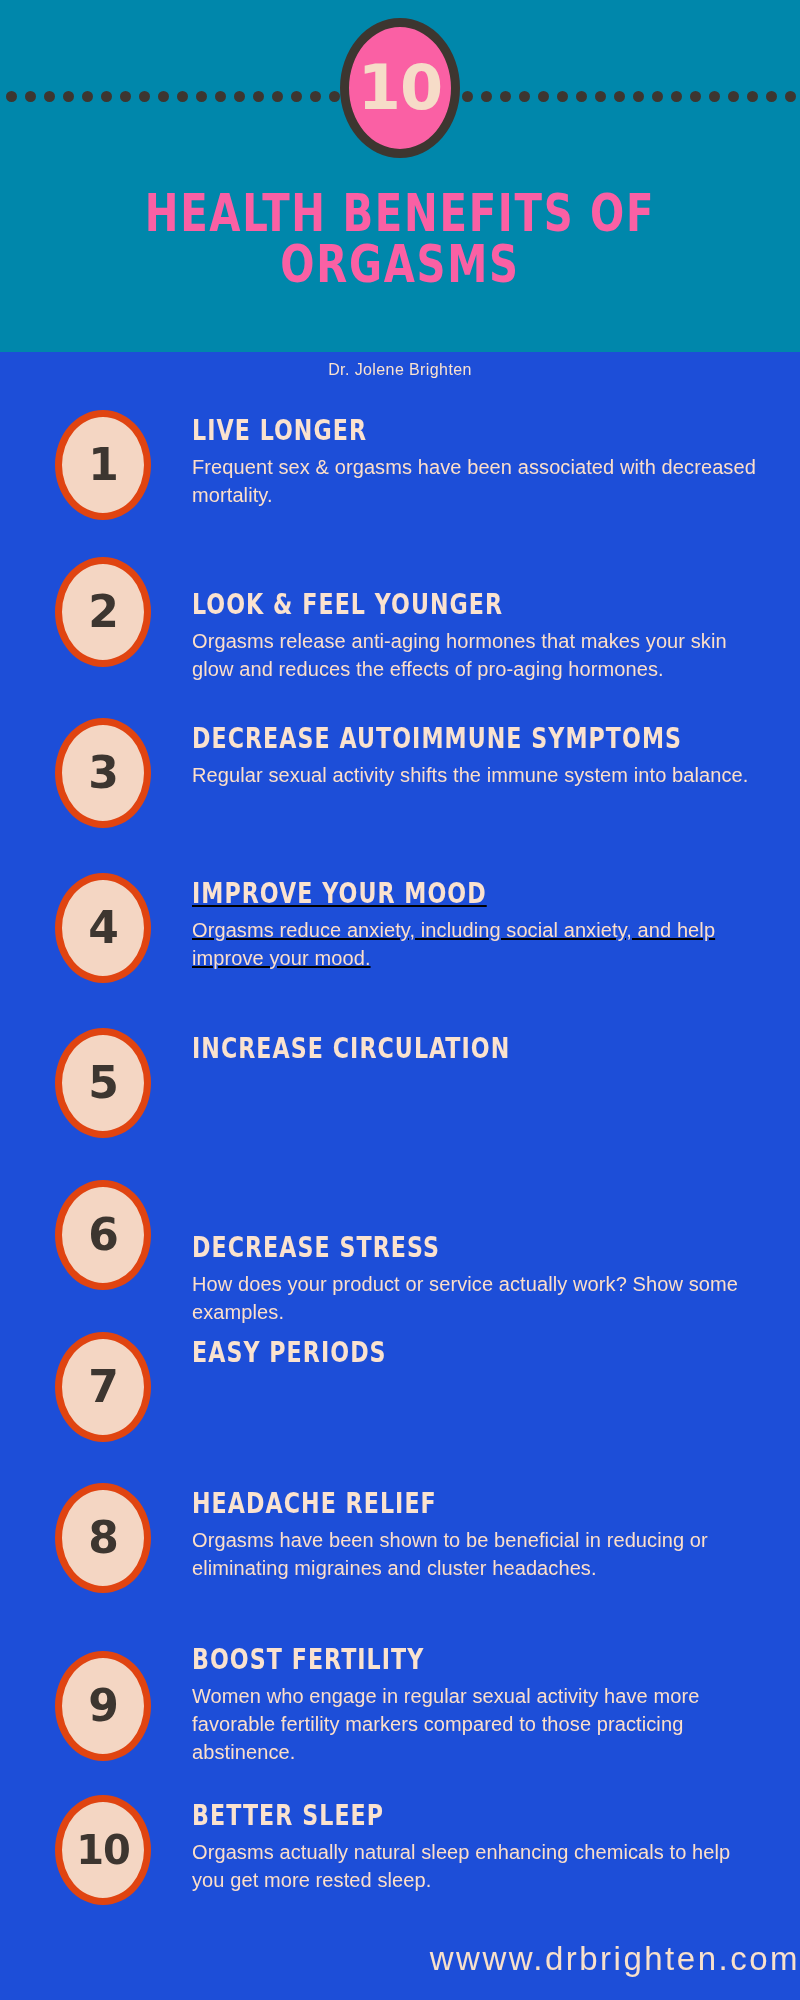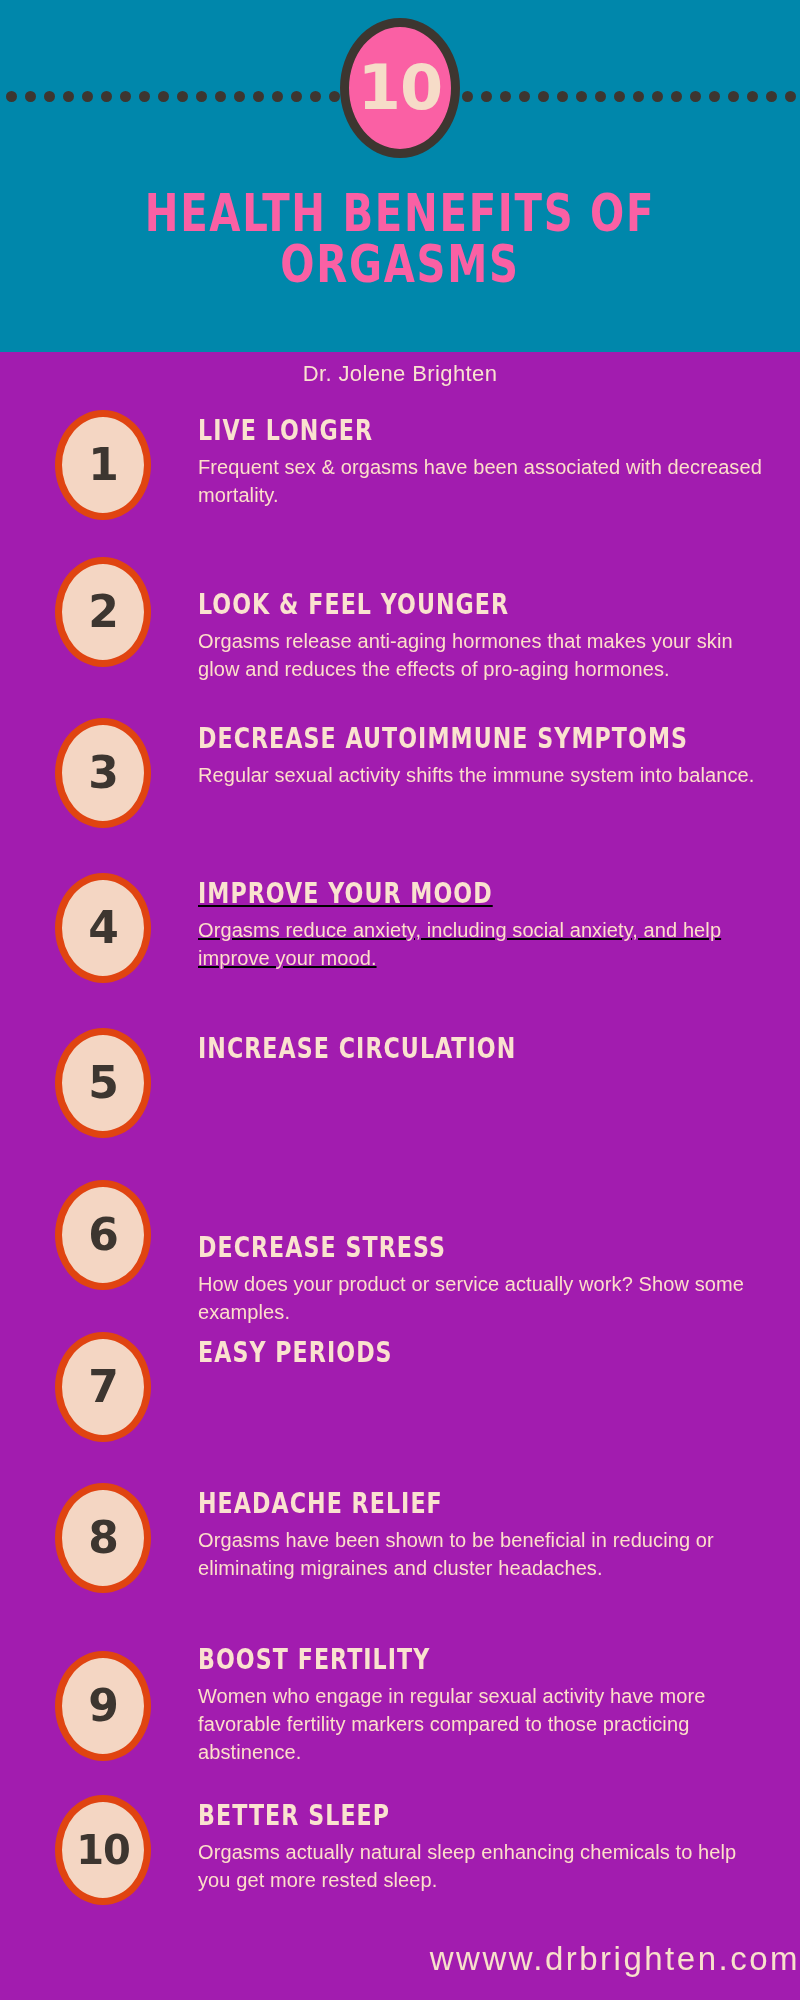--- a/index.html
+++ b/index.html
@@ -2,21 +2,21 @@
 <html><head>
 <meta charset="utf-8">
 <style>
   * { margin:0; padding:0; box-sizing:border-box; }
   html, body { width:800px; height:2000px; }
   body {
     font-family: "Liberation Sans", sans-serif;
     background: #fa60a4;
     overflow: hidden;
   }
-  .poster { position:relative; width:800px; height:2000px; background:#a21caf; }
+  .poster { position:relative; width:800px; height:2000px; background:#1d4ed8; }
 
   
   .header {
     position:absolute; top:0; left:0; width:800px; height:352px;
     background:#0087ab; overflow:hidden;
   }
   .dotline {
     position:absolute; top:91px; left:0; width:800px; height:12px;
   }
   .dotline .dot {
@@ -42,39 +42,39 @@
     font-weight:bold; font-size:52px; line-height:0.98;
     letter-spacing:2px;
     transform:scaleX(0.86); transform-origin:center top;
   }
   .title-l2 { display:block; }
 
   
   .byline {
     position:absolute; top:361px; left:0; width:800px;
     text-align:center; color:#fae2cf;
-    font-size:22px; letter-spacing:0.4px;
+    font-size:16px; letter-spacing:0.4px;
   }
 
   
   .list { position:absolute; top:410px; left:0; width:800px; }
   .item { position:absolute; left:0; width:800px; }
   .bullet {
     position:absolute; left:55px;
     width:96px; height:110px; border-radius:50%;
     background:#f4d6c3; border:7px solid #e04411;
     display:flex; align-items:center; justify-content:center;
   }
   .bullet-num {
     font-family:"DejaVu Sans", sans-serif;
     font-weight:bold; font-size:44px; color:#3d3630;
     line-height:1; letter-spacing:-1px;
   }
   .bullet.ten .bullet-num { font-size:40px; }
-  .body { position:absolute; left:198px; width:570px; }
+  .body { position:absolute; left:192px; width:570px; }
   .item-title {
     color:#fae2cf;
     font-family:"DejaVu Sans Condensed","Liberation Sans Narrow","Liberation Sans", sans-serif;
     font-weight:bold; font-size:28px; letter-spacing:1.2px;
     line-height:1.05; margin-bottom:9px;
     transform:scaleX(0.88); transform-origin:left center;
   }
   .item-desc {
     color:#fddfc9; font-size:20px; line-height:1.38;
     letter-spacing:0.1px;

